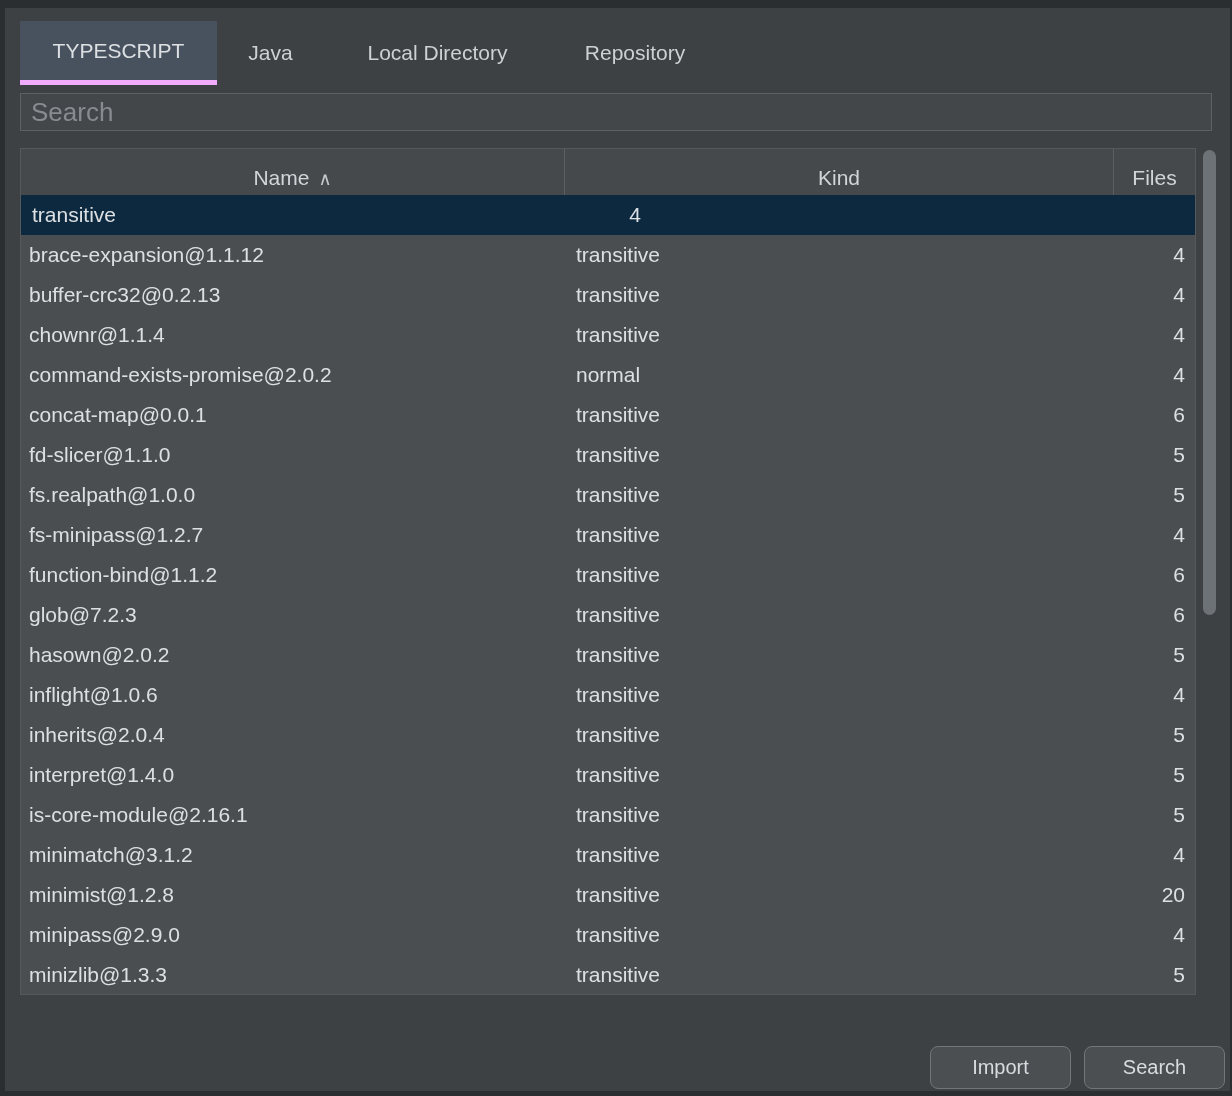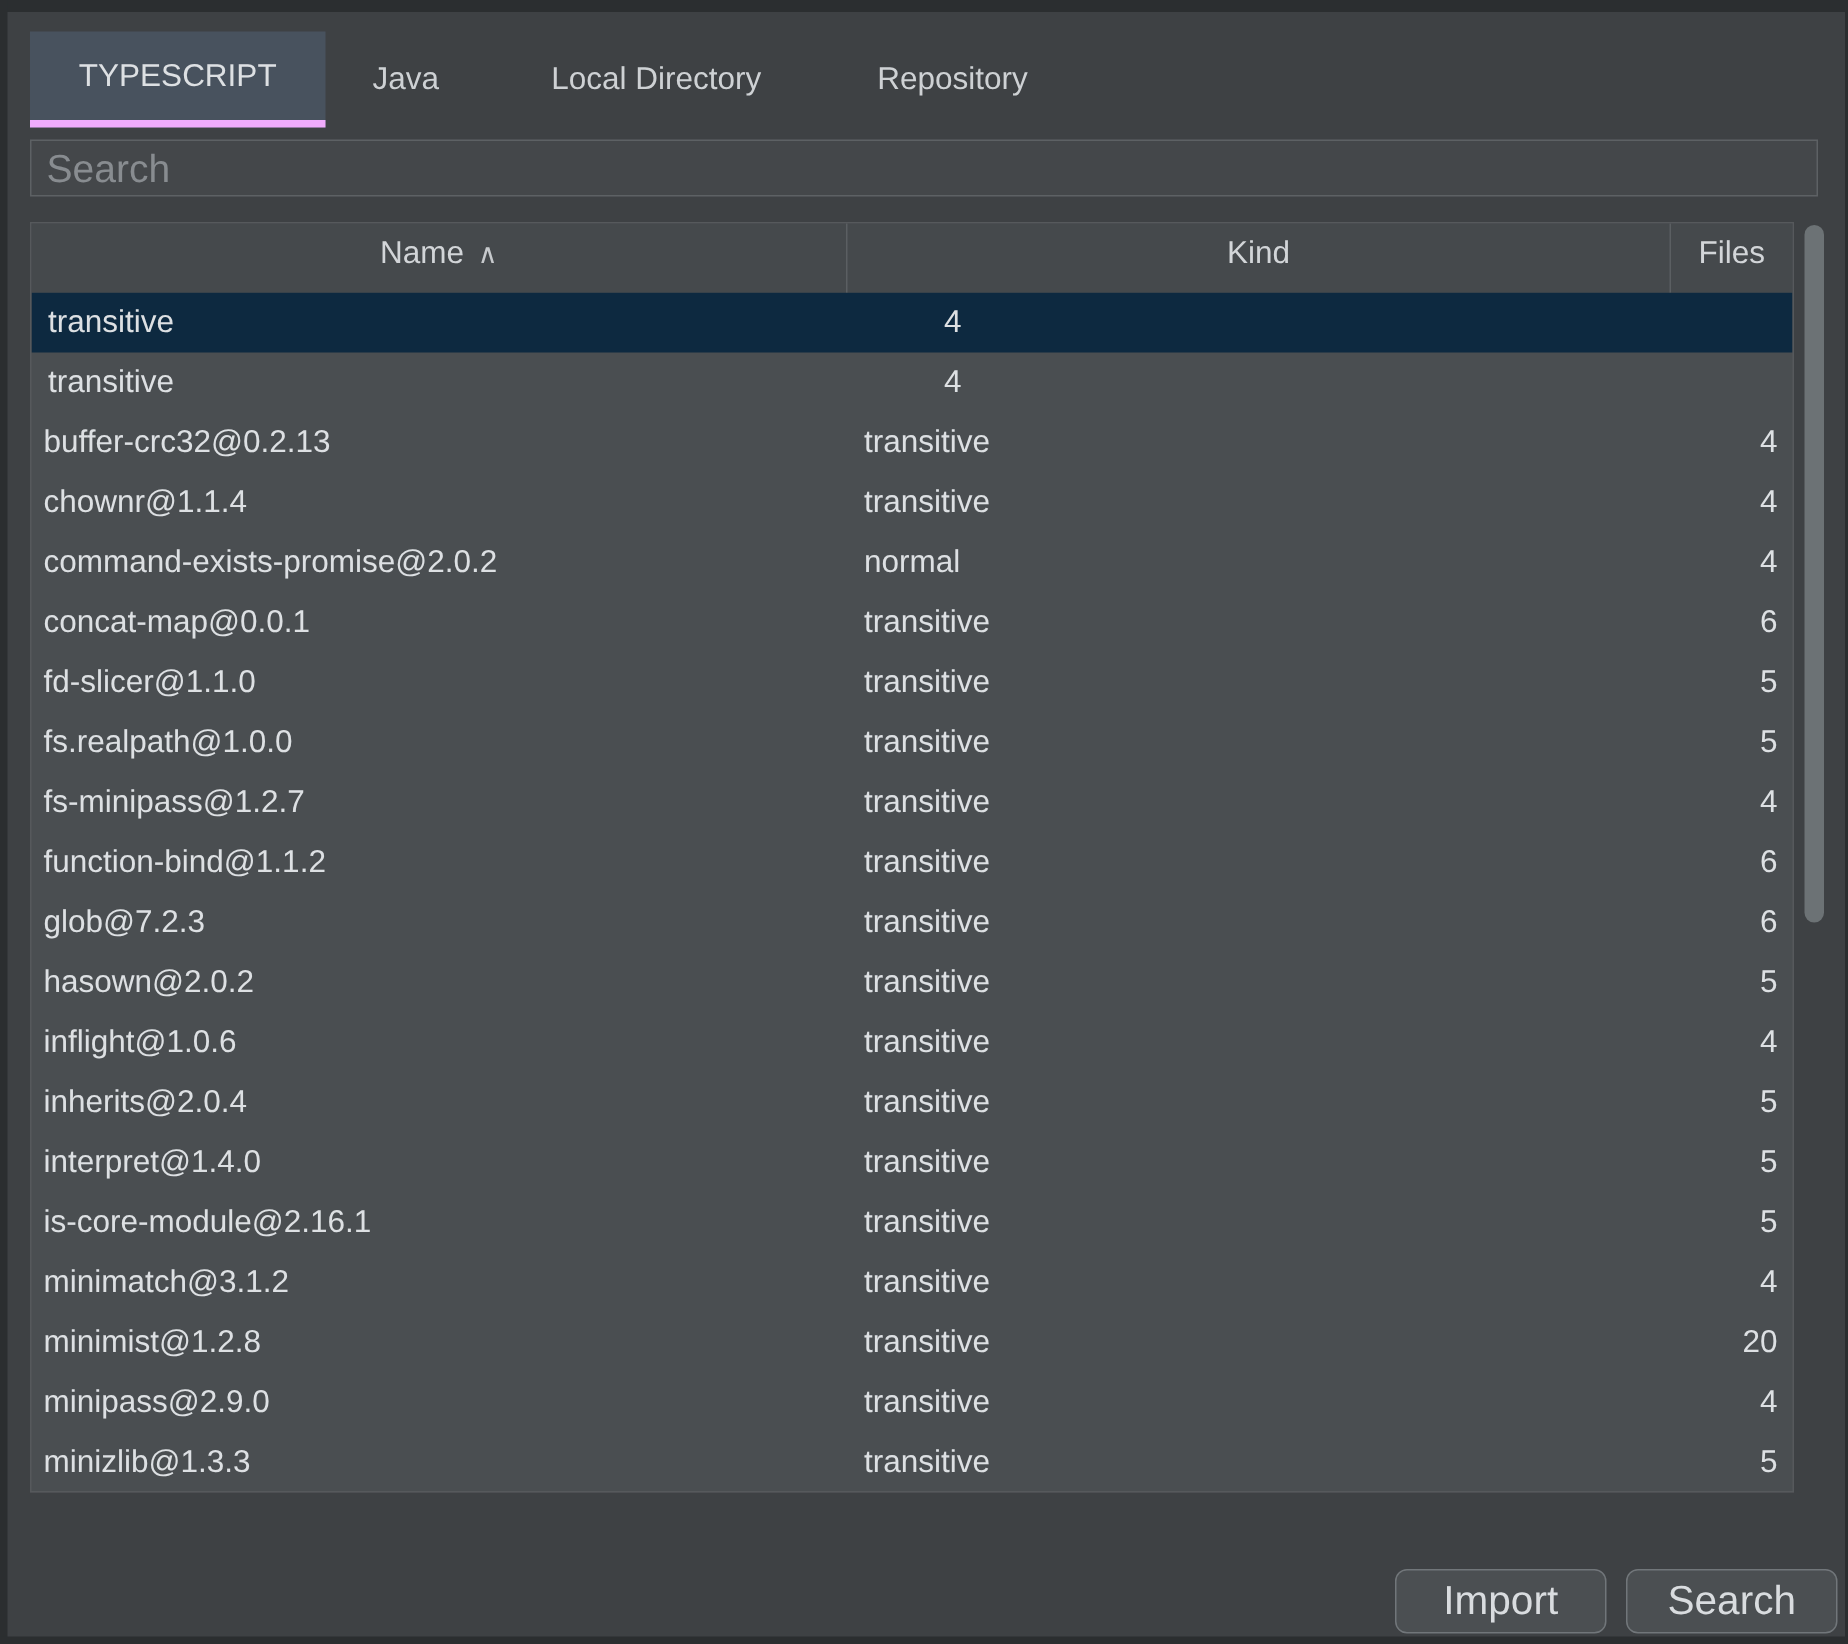--- a/index.html
+++ b/index.html
@@ -56,21 +56,21 @@
 
   
   .pkg-table {
     position: absolute; left: 20px; top: 148px; width: 1176px; height: 847px;
     box-sizing: border-box;
     background: #4a4e51;
     border: 1px solid #56595c;
   }
   .thead {
     display: flex; height: 46px; background: #45494c;
-    color: #d2d5d8; font-size: 21px; line-height: 40px;
+    color: #d2d5d8; font-size: 21px; line-height: 57px;
   }
   .th { box-sizing: border-box; text-align: center; }
   .th-name { width: 544px; border-right: 1px solid #5b5f62; }
   .th-kind { width: 549px; border-right: 1px solid #5b5f62; }
   .th-files { width: 81px; }
   .sort-arrow { color: #c6c9cc; font-size: 18px; margin-left: 9px; }
 
   .tbody { height: 800px; overflow: hidden; }
   .row {
     display: flex; height: 40px; line-height: 40px;
@@ -86,21 +86,21 @@
   .scroll-thumb {
     position: absolute; left: 1203px; top: 150px; width: 13px; height: 465px;
     background: #6c7275; border-radius: 7px;
   }
 
   
   .btn {
     position: absolute; top: 1046px; height: 43px; width: 141px;
     box-sizing: border-box;
     background: #4b4f52; border: 1.5px solid #71767a; border-radius: 8px;
-    color: #d9dcdf; font-size: 27px;
+    color: #d9dcdf; font-size: 20px;
     display: flex; align-items: center; justify-content: center;
     cursor: default;
     font-family: "Liberation Sans", "DejaVu Sans", sans-serif;
   }
   .btn-import { left: 930px; }
   .btn-cancel { left: 1084px; }
 </style>
 </head>
 <body>
 
@@ -141,20 +141,21 @@
       <div class="th th-files">
         <span>Files</span>
       </div>
     </div>
     <div class="tbody" id="tbody">
         <div class="row selected">
           <div class="cell cell-kind">transitive</div>
           <div class="cell cell-files">4</div>
         </div>
         <div class="row">
+          <div class="cell cell-name">brace-expansion@1.1.12</div>
           <div class="cell cell-kind">transitive</div>
           <div class="cell cell-files">4</div>
         </div>
         <div class="row">
           <div class="cell cell-name">buffer-crc32@0.2.13</div>
           <div class="cell cell-kind">transitive</div>
           <div class="cell cell-files">4</div>
         </div>
         <div class="row">
           <div class="cell cell-name">chownr@1.1.4</div>

